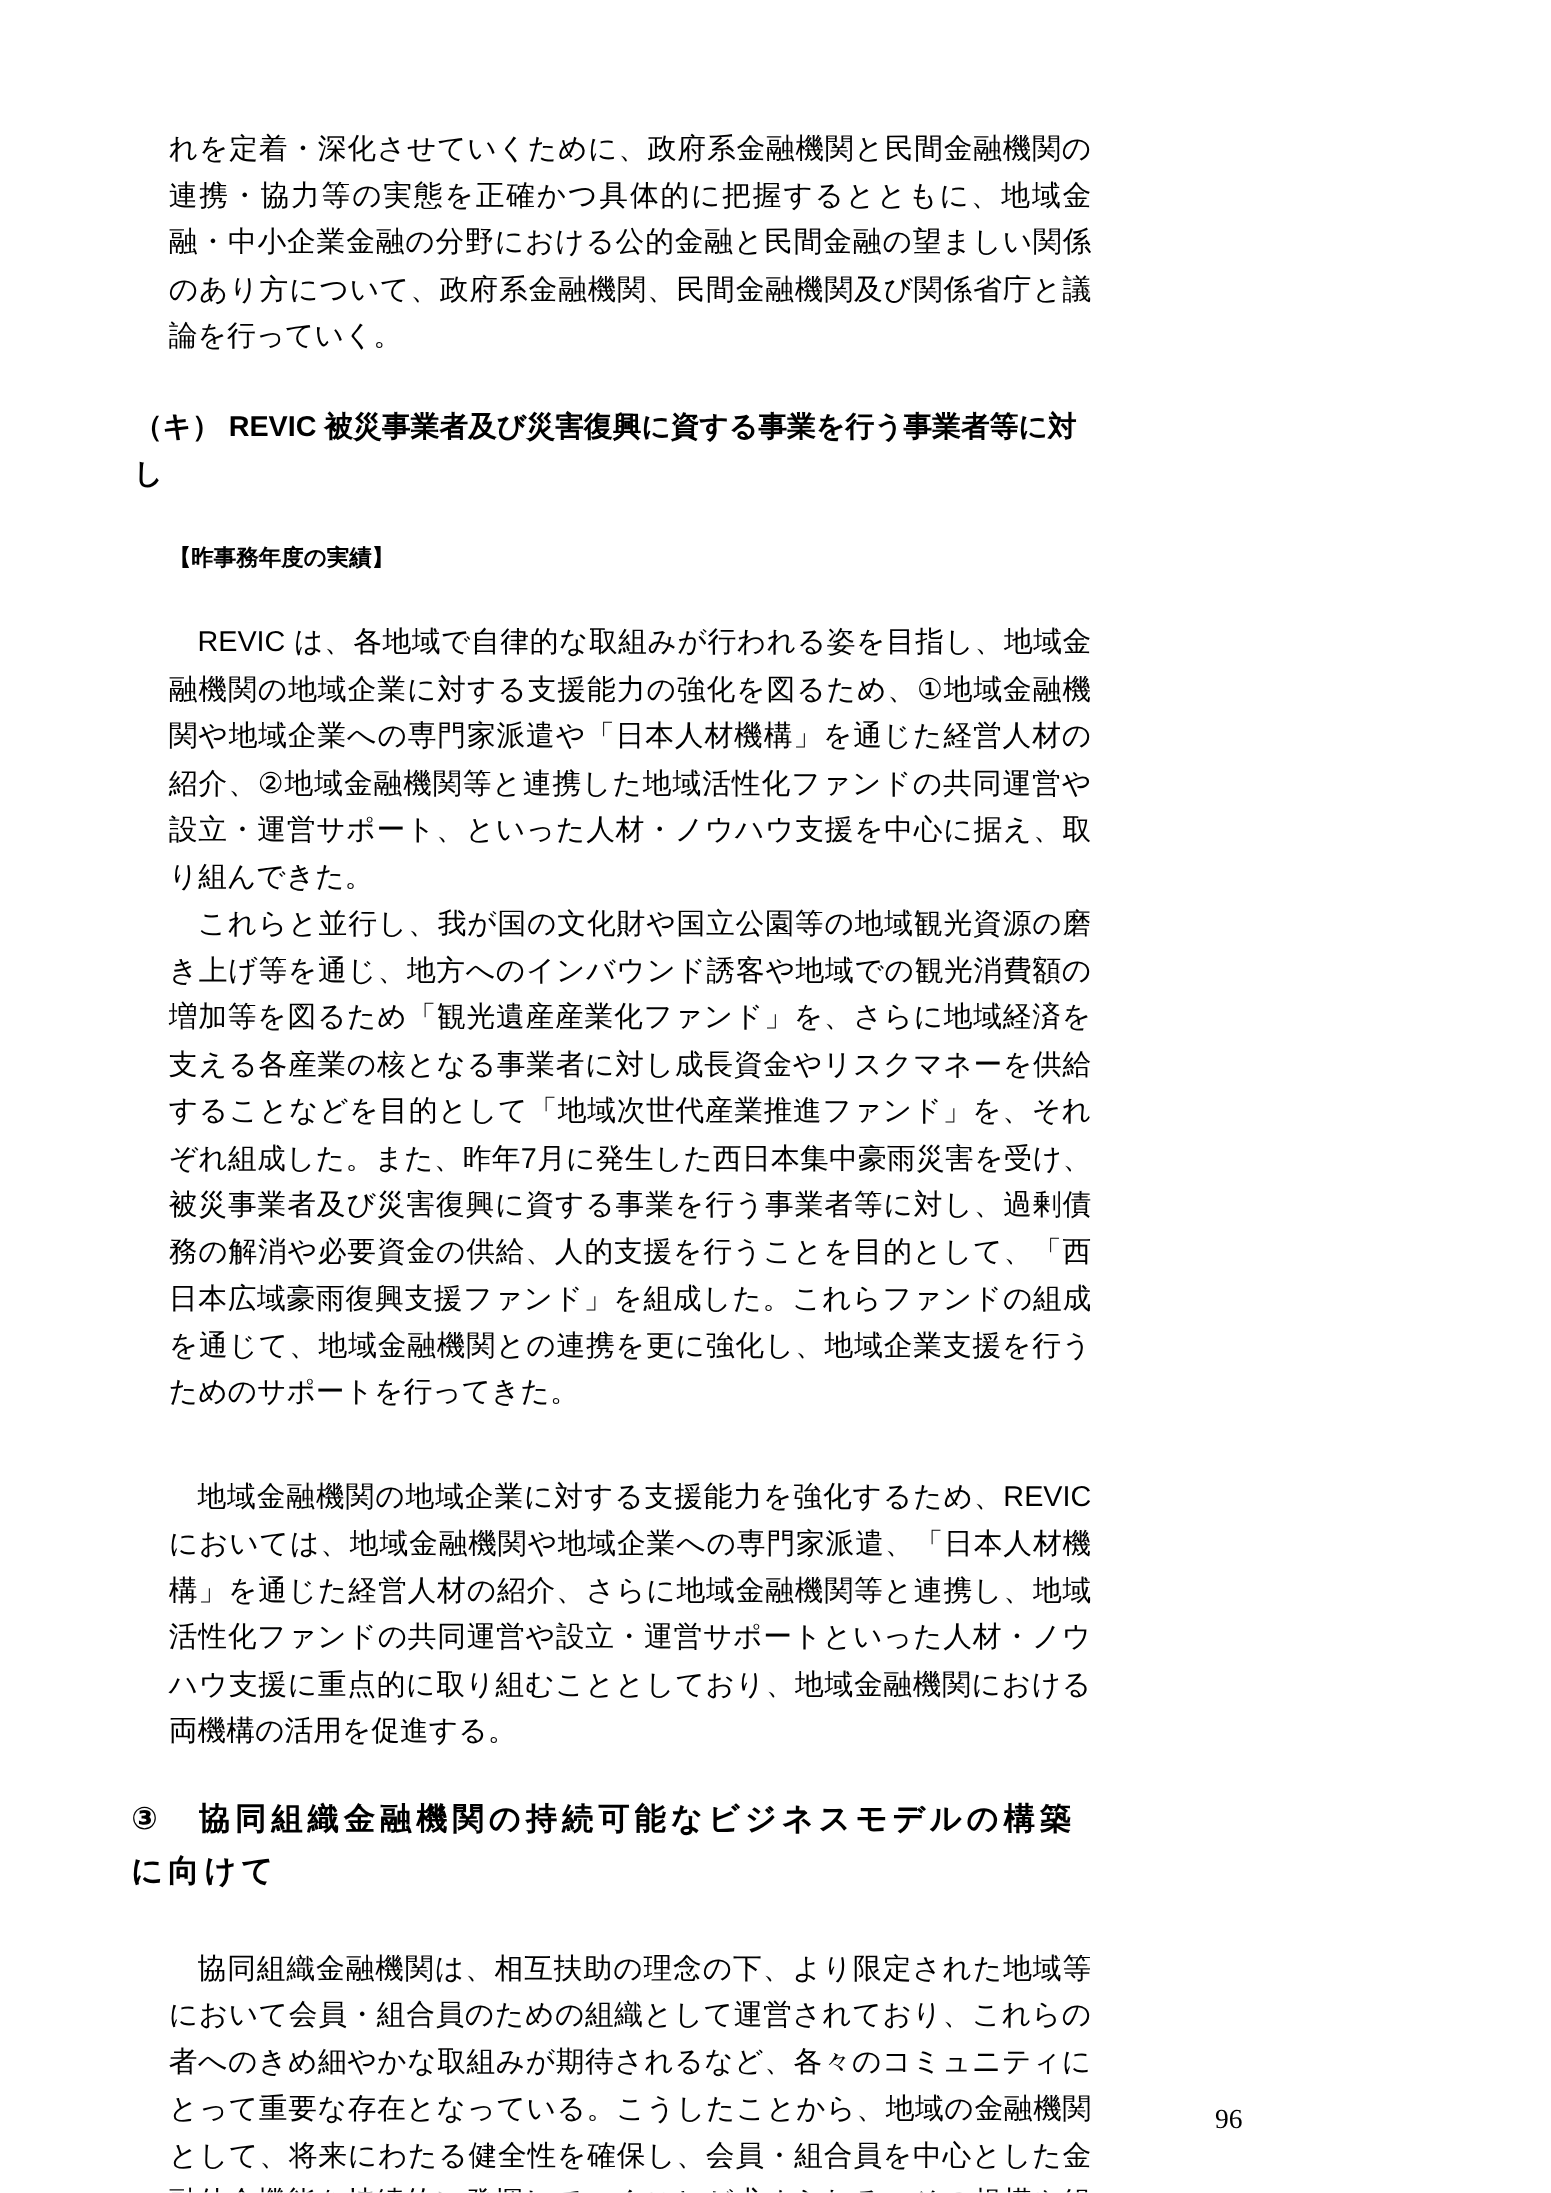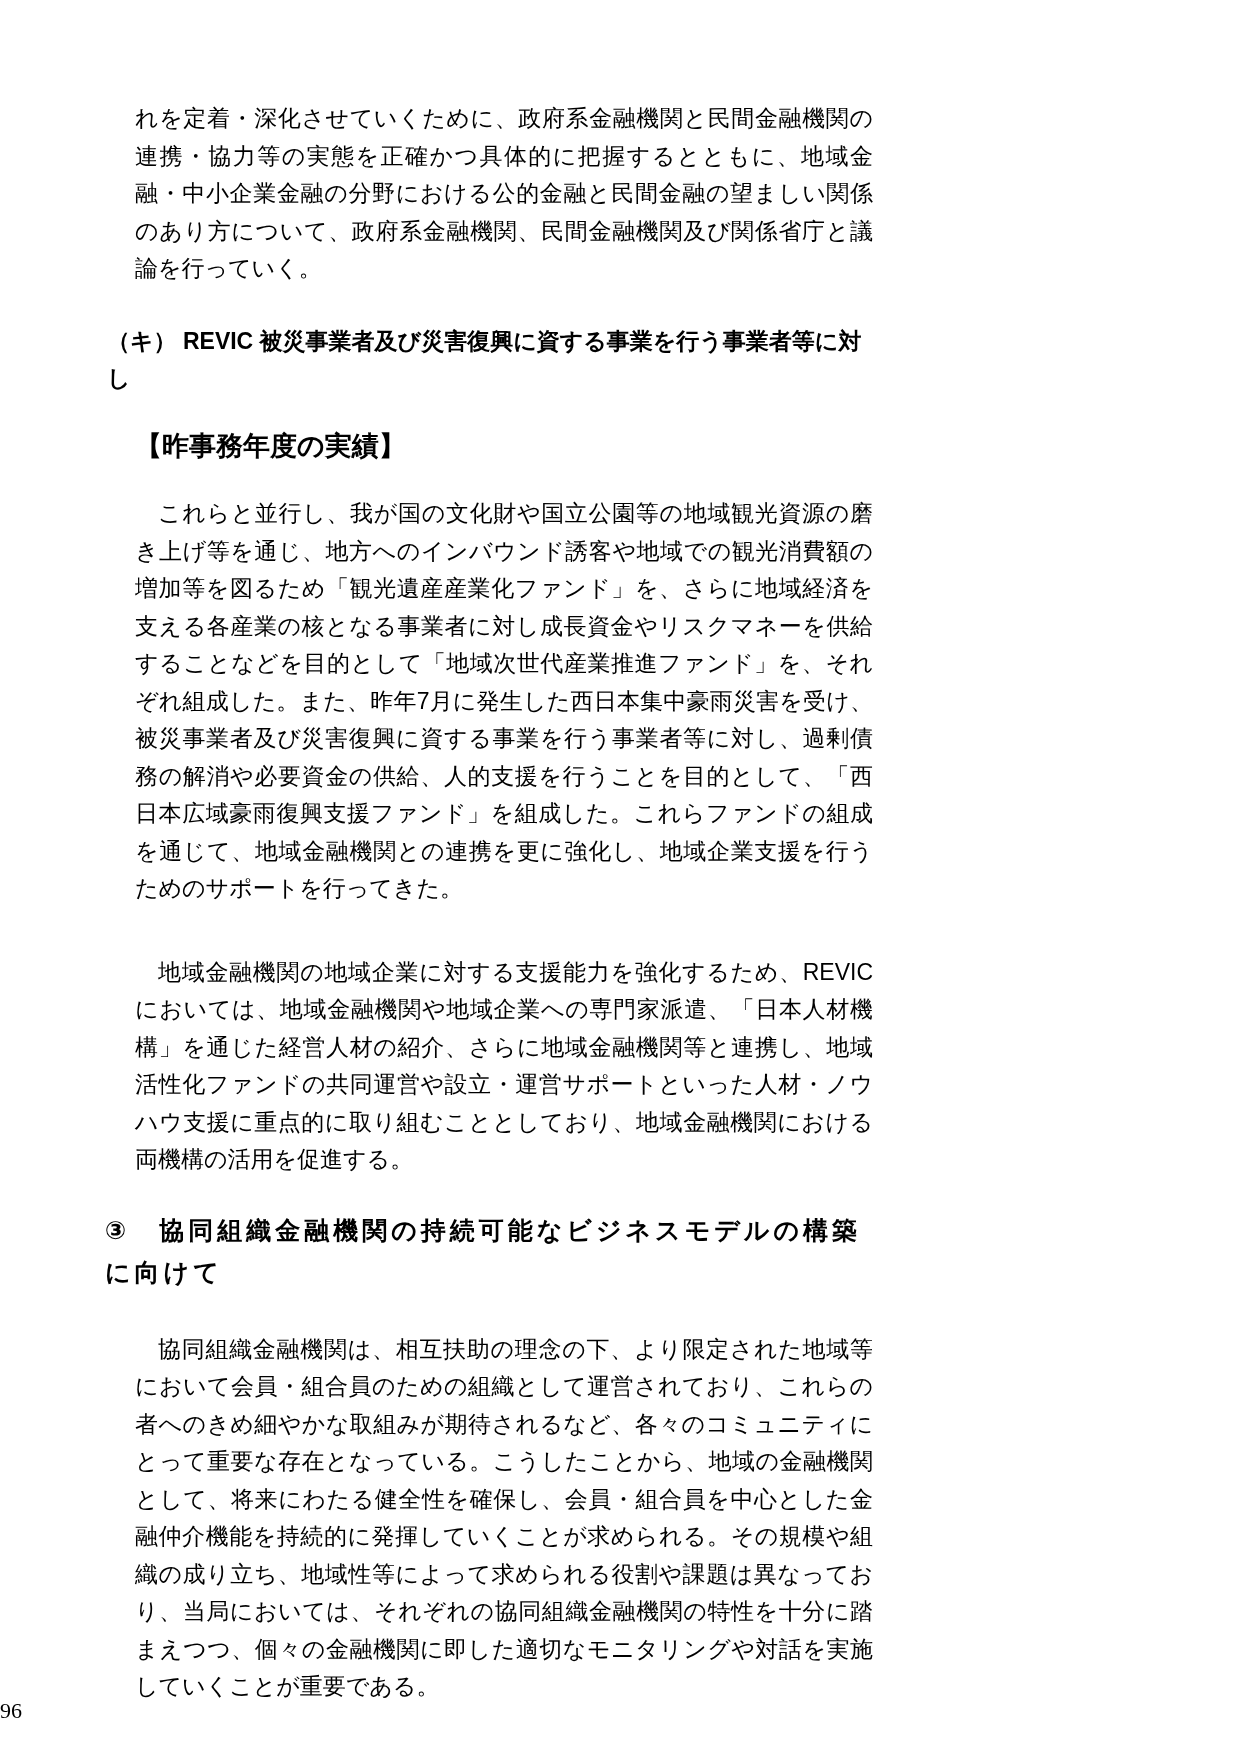--- a/index.html
+++ b/index.html
@@ -31,21 +31,21 @@
   .no-indent {
     text-indent: 0;
   }
   .heading-ki {
     font-size: 23px;
     font-weight: 700;
     line-height: 37.5px;
     margin: 35px 0 0 -28px;
   }
   .sub-heading {
-    font-size: 27px;
+    font-size: 18px;
     font-weight: 700;
     line-height: 37.5px;
     margin: 30px 0 0 0;
   }
   .para-block {
     margin-top: 30px;
   }
   .sub-heading.policy {
     margin-top: 80px;
   }
@@ -62,40 +62,41 @@
   .sub-heading.issues {
     margin-top: 38px;
   }
   .issues-para {
     margin-top: 38px;
   }
   .page-number {
     position: absolute;
     left: 0;
     right: 0;
-    bottom: 30px;
-    text-align: left;
+    bottom: 46px;
+    text-align: right;
     font-family: "Liberation Serif", "DejaVu Serif", serif;
     font-size: 22px;
     color: #000000;
   }
 </style>
 </head>
 <body>
 
 <div class="page">
   <div class="content">
 
     <p class="body-para no-indent">れを定着・深化させていくために、政府系金融機関と民間金融機関の連携・協力等の実態を正確かつ具体的に把握するとともに、地域金融・中小企業金融の分野における公的金融と民間金融の望ましい関係のあり方について、政府系金融機関、民間金融機関及び関係省庁と議論を行っていく。</p>
 
     <h3 class="heading-ki">（キ） REVIC 被災事業者及び災害復興に資する事業を行う事業者等に対し</h3>
 
     <h4 class="sub-heading">【昨事務年度の実績】</h4>
 
     <div class="para-block">
+      <p class="body-para">REVIC は、各地域で自律的な取組みが行われる姿を目指し、地域金融機関の地域企業に対する支援能力の強化を図るため、①地域金融機関や地域企業への専門家派遣や「日本人材機構」を通じた経営人材の紹介、②地域金融機関等と連携した地域活性化ファンドの共同運営や設立・運営サポート、といった人材・ノウハウ支援を中心に据え、取り組んできた。</p>
       <p class="body-para">これらと並行し、我が国の文化財や国立公園等の地域観光資源の磨き上げ等を通じ、地方へのインバウンド誘客や地域での観光消費額の増加等を図るため「観光遺産産業化ファンド」を、さらに地域経済を支える各産業の核となる事業者に対し成長資金やリスクマネーを供給することなどを目的として「地域次世代産業推進ファンド」を、それぞれ組成した。また、昨年7月に発生した西日本集中豪雨災害を受け、被災事業者及び災害復興に資する事業を行う事業者等に対し、過剰債務の解消や必要資金の供給、人的支援を行うことを目的として、「西日本広域豪雨復興支援ファンド」を組成した。これらファンドの組成を通じて、地域金融機関との連携を更に強化し、地域企業支援を行うためのサポートを行ってきた。</p>
     </div>
 
 
     <p class="body-para policy-para">地域金融機関の地域企業に対する支援能力を強化するため、REVICにおいては、地域金融機関や地域企業への専門家派遣、「日本人材機構」を通じた経営人材の紹介、さらに地域金融機関等と連携し、地域活性化ファンドの共同運営や設立・運営サポートといった人材・ノウハウ支援に重点的に取り組むこととしており、地域金融機関における両機構の活用を促進する。</p>
 
     <h2 class="heading-3">③　協同組織金融機関の持続可能なビジネスモデルの構築に向けて</h2>
 
 
     <p class="body-para issues-para">協同組織金融機関は、相互扶助の理念の下、より限定された地域等において会員・組合員のための組織として運営されており、これらの者へのきめ細やかな取組みが期待されるなど、各々のコミュニティにとって重要な存在となっている。こうしたことから、地域の金融機関として、将来にわたる健全性を確保し、会員・組合員を中心とした金融仲介機能を持続的に発揮していくことが求められる。その規模や組織の成り立ち、地域性等によって求められる役割や課題は異なっており、当局においては、それぞれの協同組織金融機関の特性を十分に踏まえつつ、個々の金融機関に即した適切なモニタリングや対話を実施していくことが重要である。</p>

